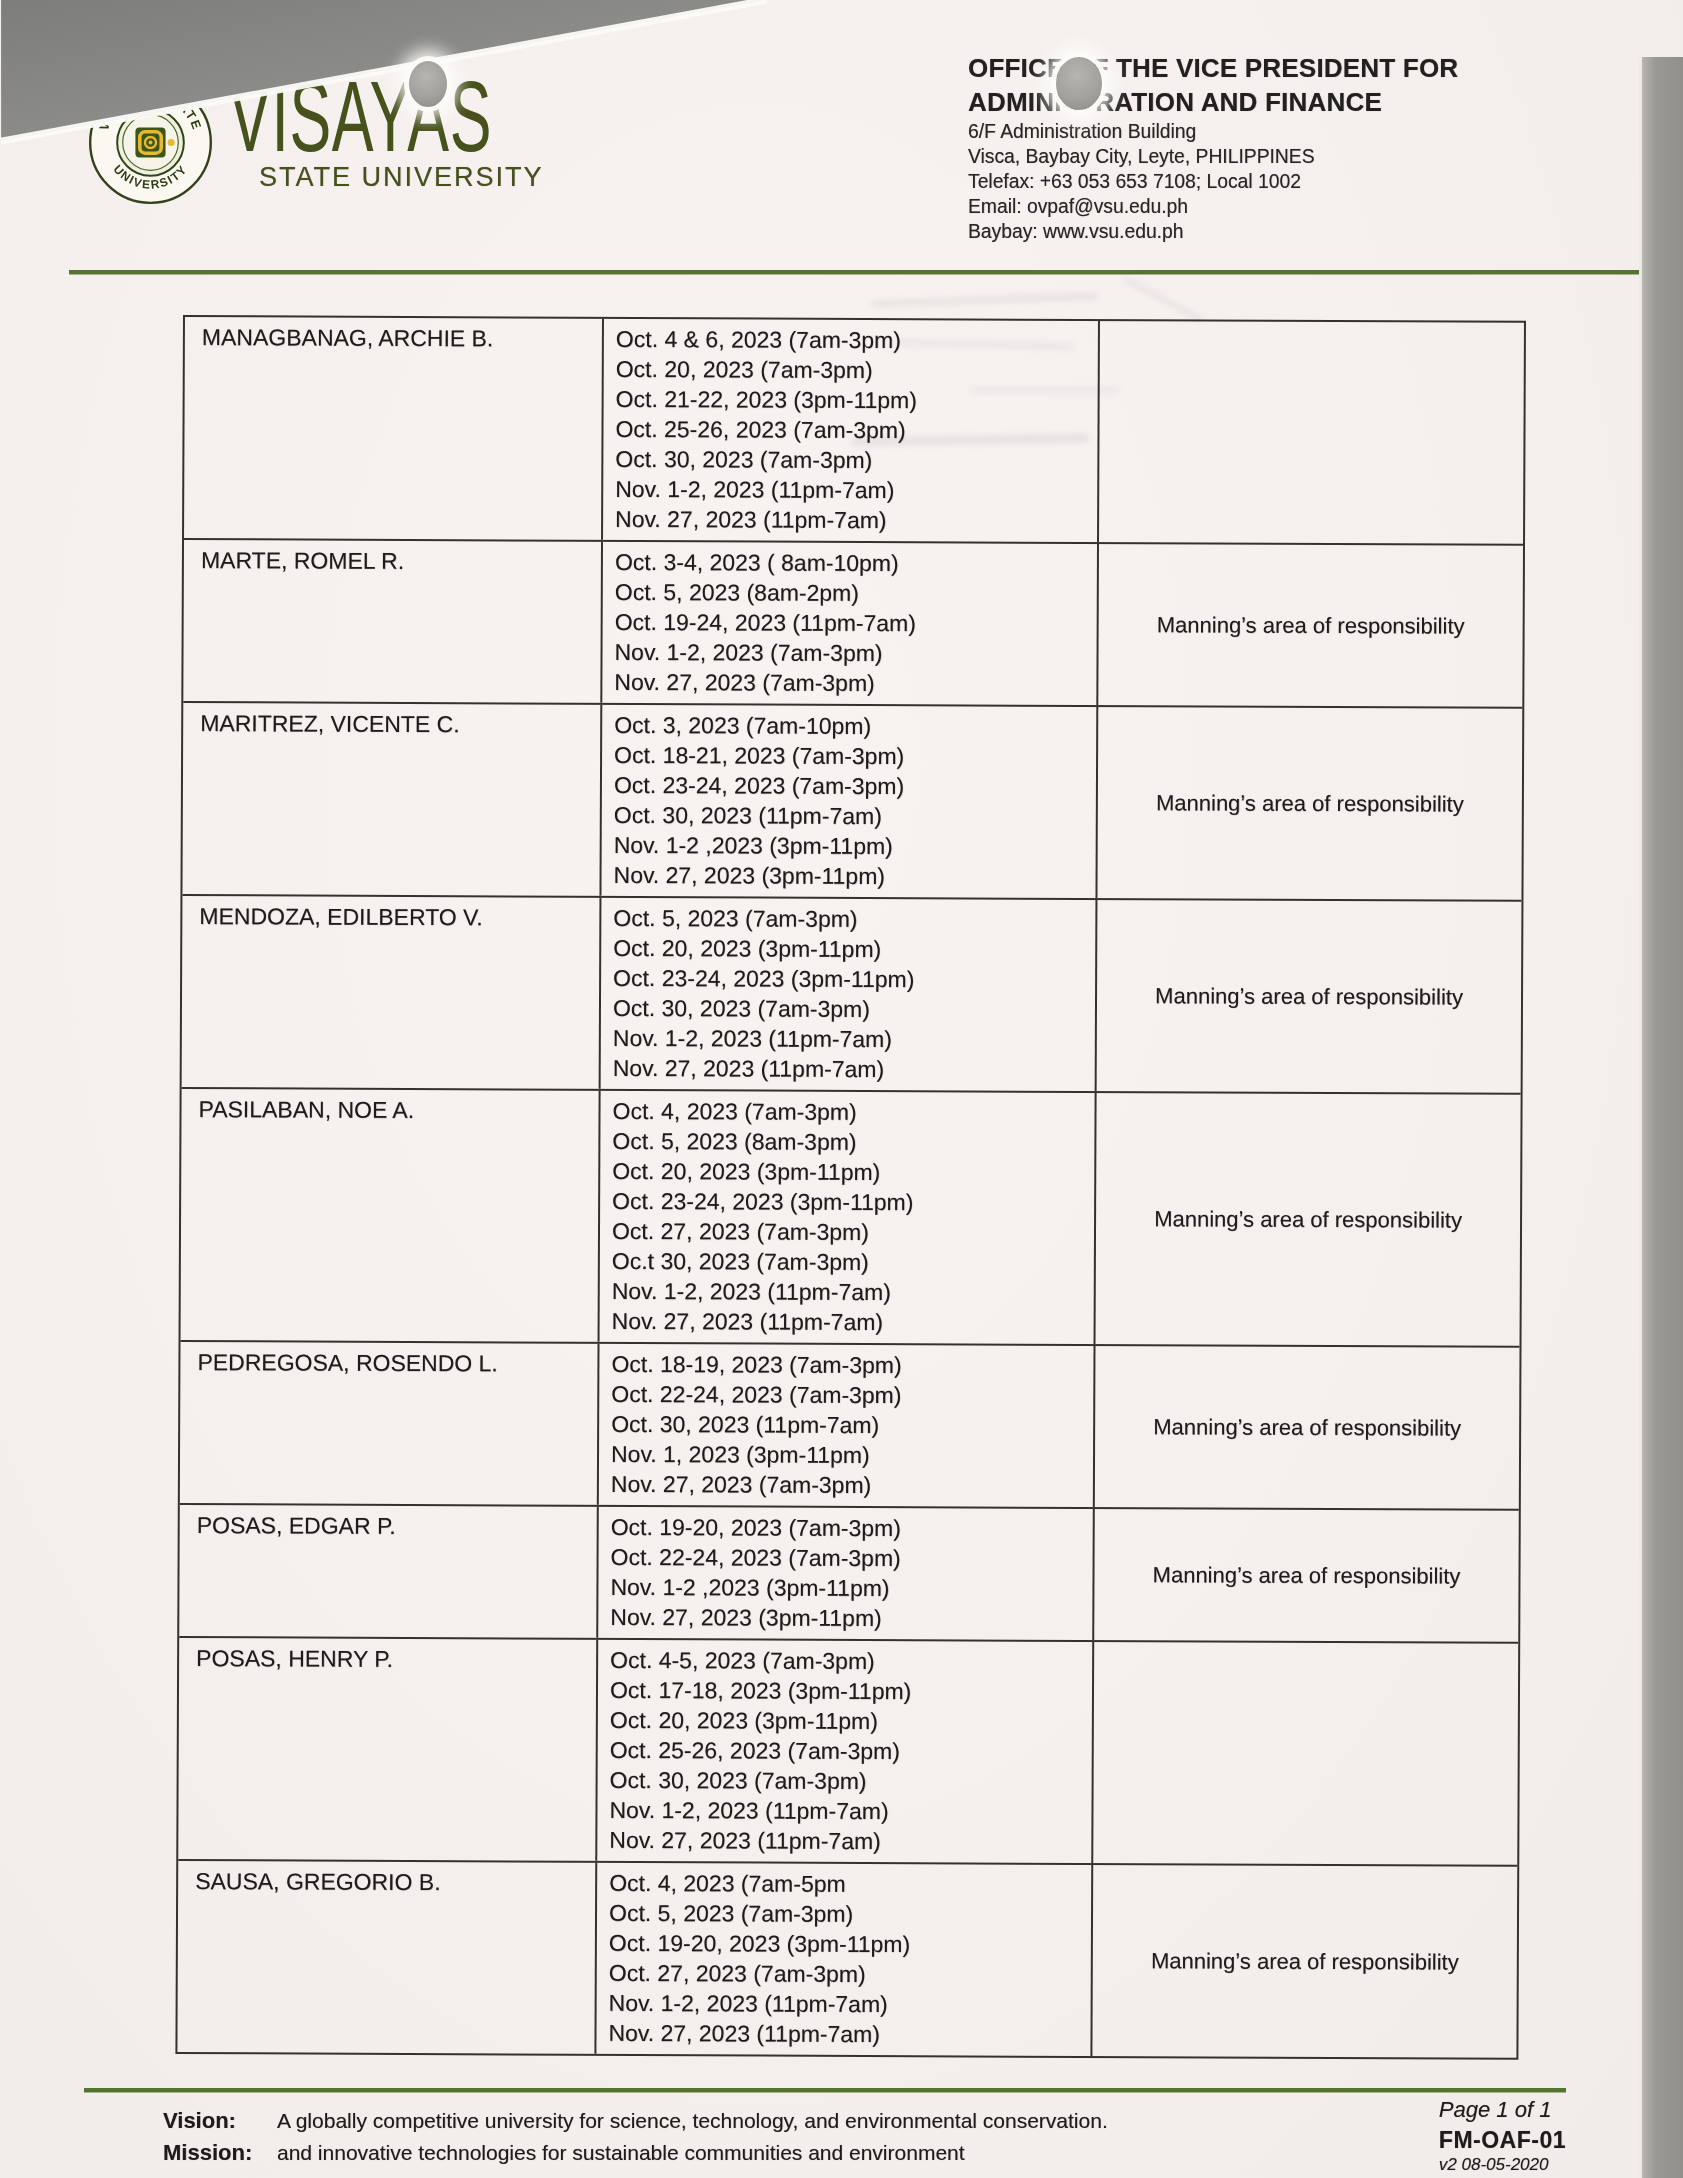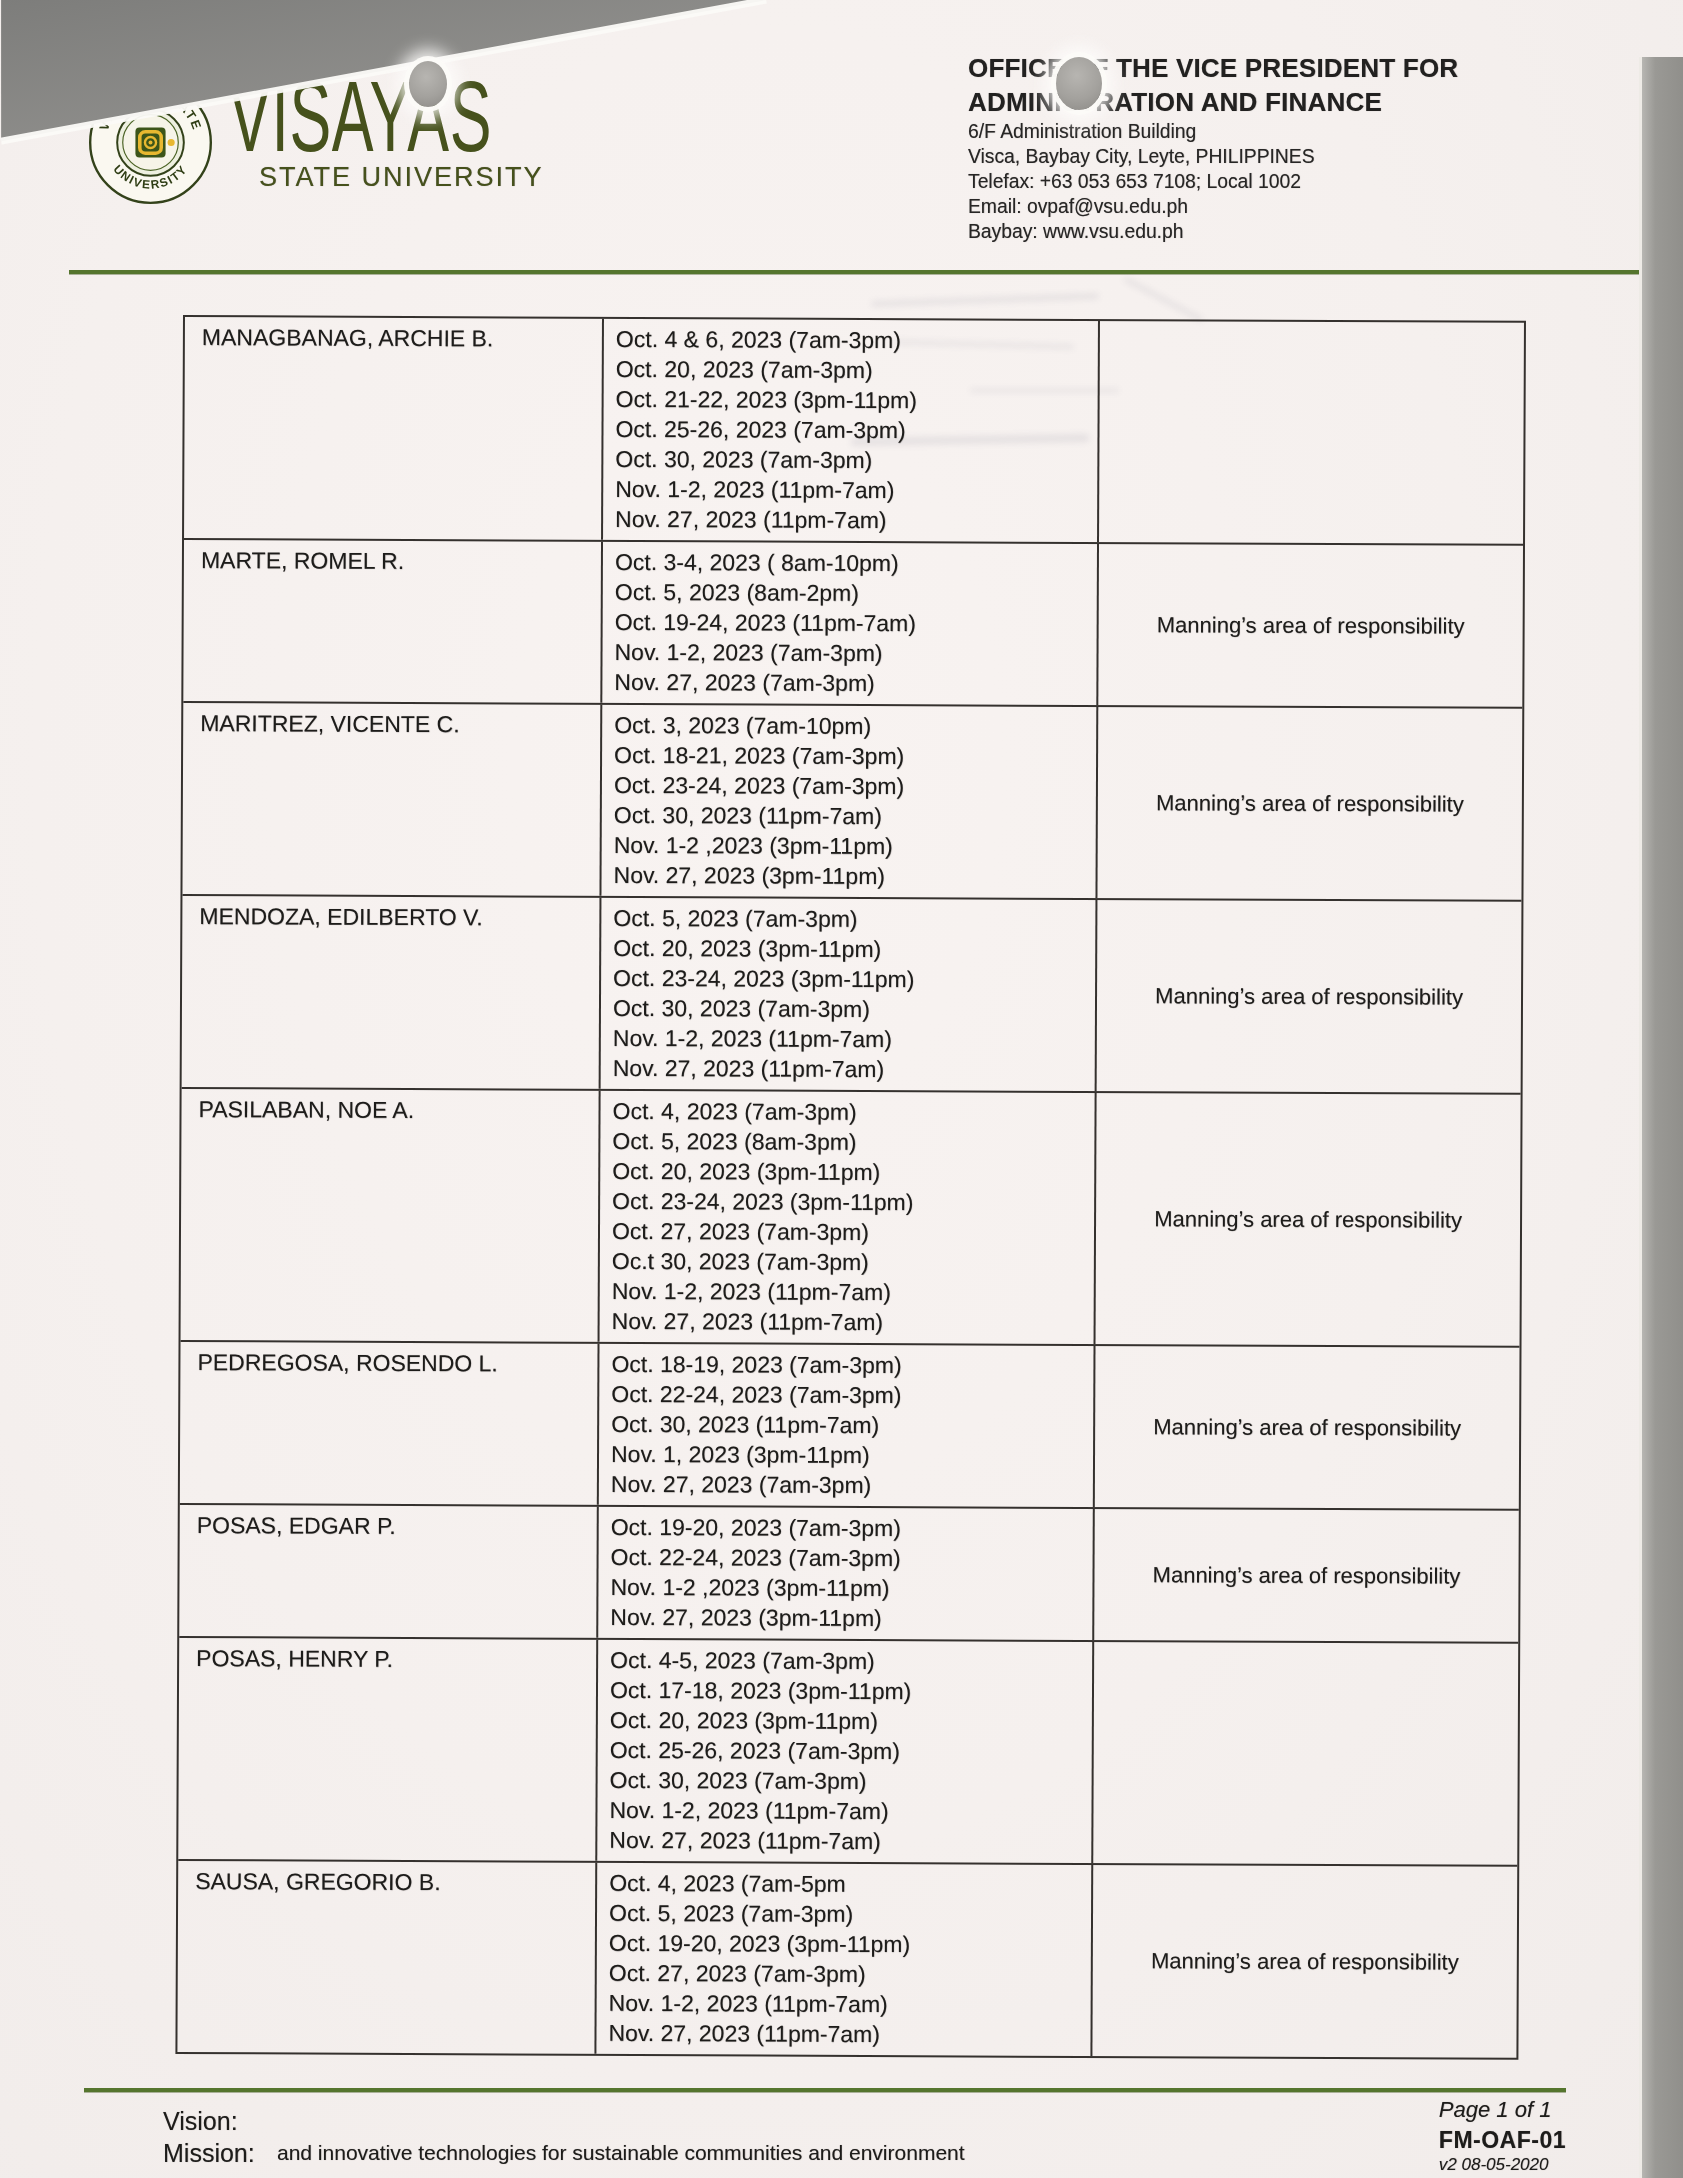--- a/index.html
+++ b/index.html
@@ -53,21 +53,21 @@
   .trow{display:grid;grid-template-columns:417px 498px 1fr;}
   .trow + .trow{border-top:2px solid #35312e;}
   .tcell{font-size:23px;line-height:30px;}
   .cell-name{padding:5px 8px 6px 17px;}
   .cell-sched{border-left:2px solid #35312e;border-right:2px solid #35312e;padding:5px 6px 6px 12px;}
   .cell-duty{display:flex;align-items:center;justify-content:center;text-align:center;
     font-size:22px;padding:4px 10px;}
   
   .vm-block{position:absolute;left:163px;top:2105px;z-index:3;width:1188px;}
   .vm-row{display:flex;}
-  .vm-label{width:114px;font-size:25px;font-weight:400;line-height:32px;}
+  .vm-label{width:114px;font-size:22px;font-weight:700;line-height:32px;}
   .vm-text{font-size:21px;line-height:32px;}
   .page-block{position:absolute;right:117px;top:2095px;z-index:3;text-align:left;}
   .page-label{font-size:22px;font-style:italic;font-weight:400;line-height:30px;}
   .form-code{font-size:23px;font-weight:700;line-height:30px;letter-spacing:0.5px;}
   .form-version{font-size:17px;font-style:italic;line-height:20px;}
 </style>
 </head>
 <body>
 
 <div id="scan">
@@ -233,20 +233,21 @@
       <div class="tcell cell-duty doc-text">Manning’s area of responsibility</div>
     </div>
   </div>
   </div>
 
   <div class="rule" id="rule-bottom"></div>
 
   <div class="vm-block">
     <div class="vm-row">
       <div class="vm-label doc-text">Vision:</div>
+      <div class="vm-text doc-text">A globally competitive university for science, technology, and environmental conservation.</div>
     </div>
     <div class="vm-row">
       <div class="vm-label doc-text">Mission:</div>
       <div class="vm-text doc-text">
         <div>and innovative technologies for sustainable communities and environment</div>
       </div>
     </div>
   </div>
 
   <div class="page-block">

